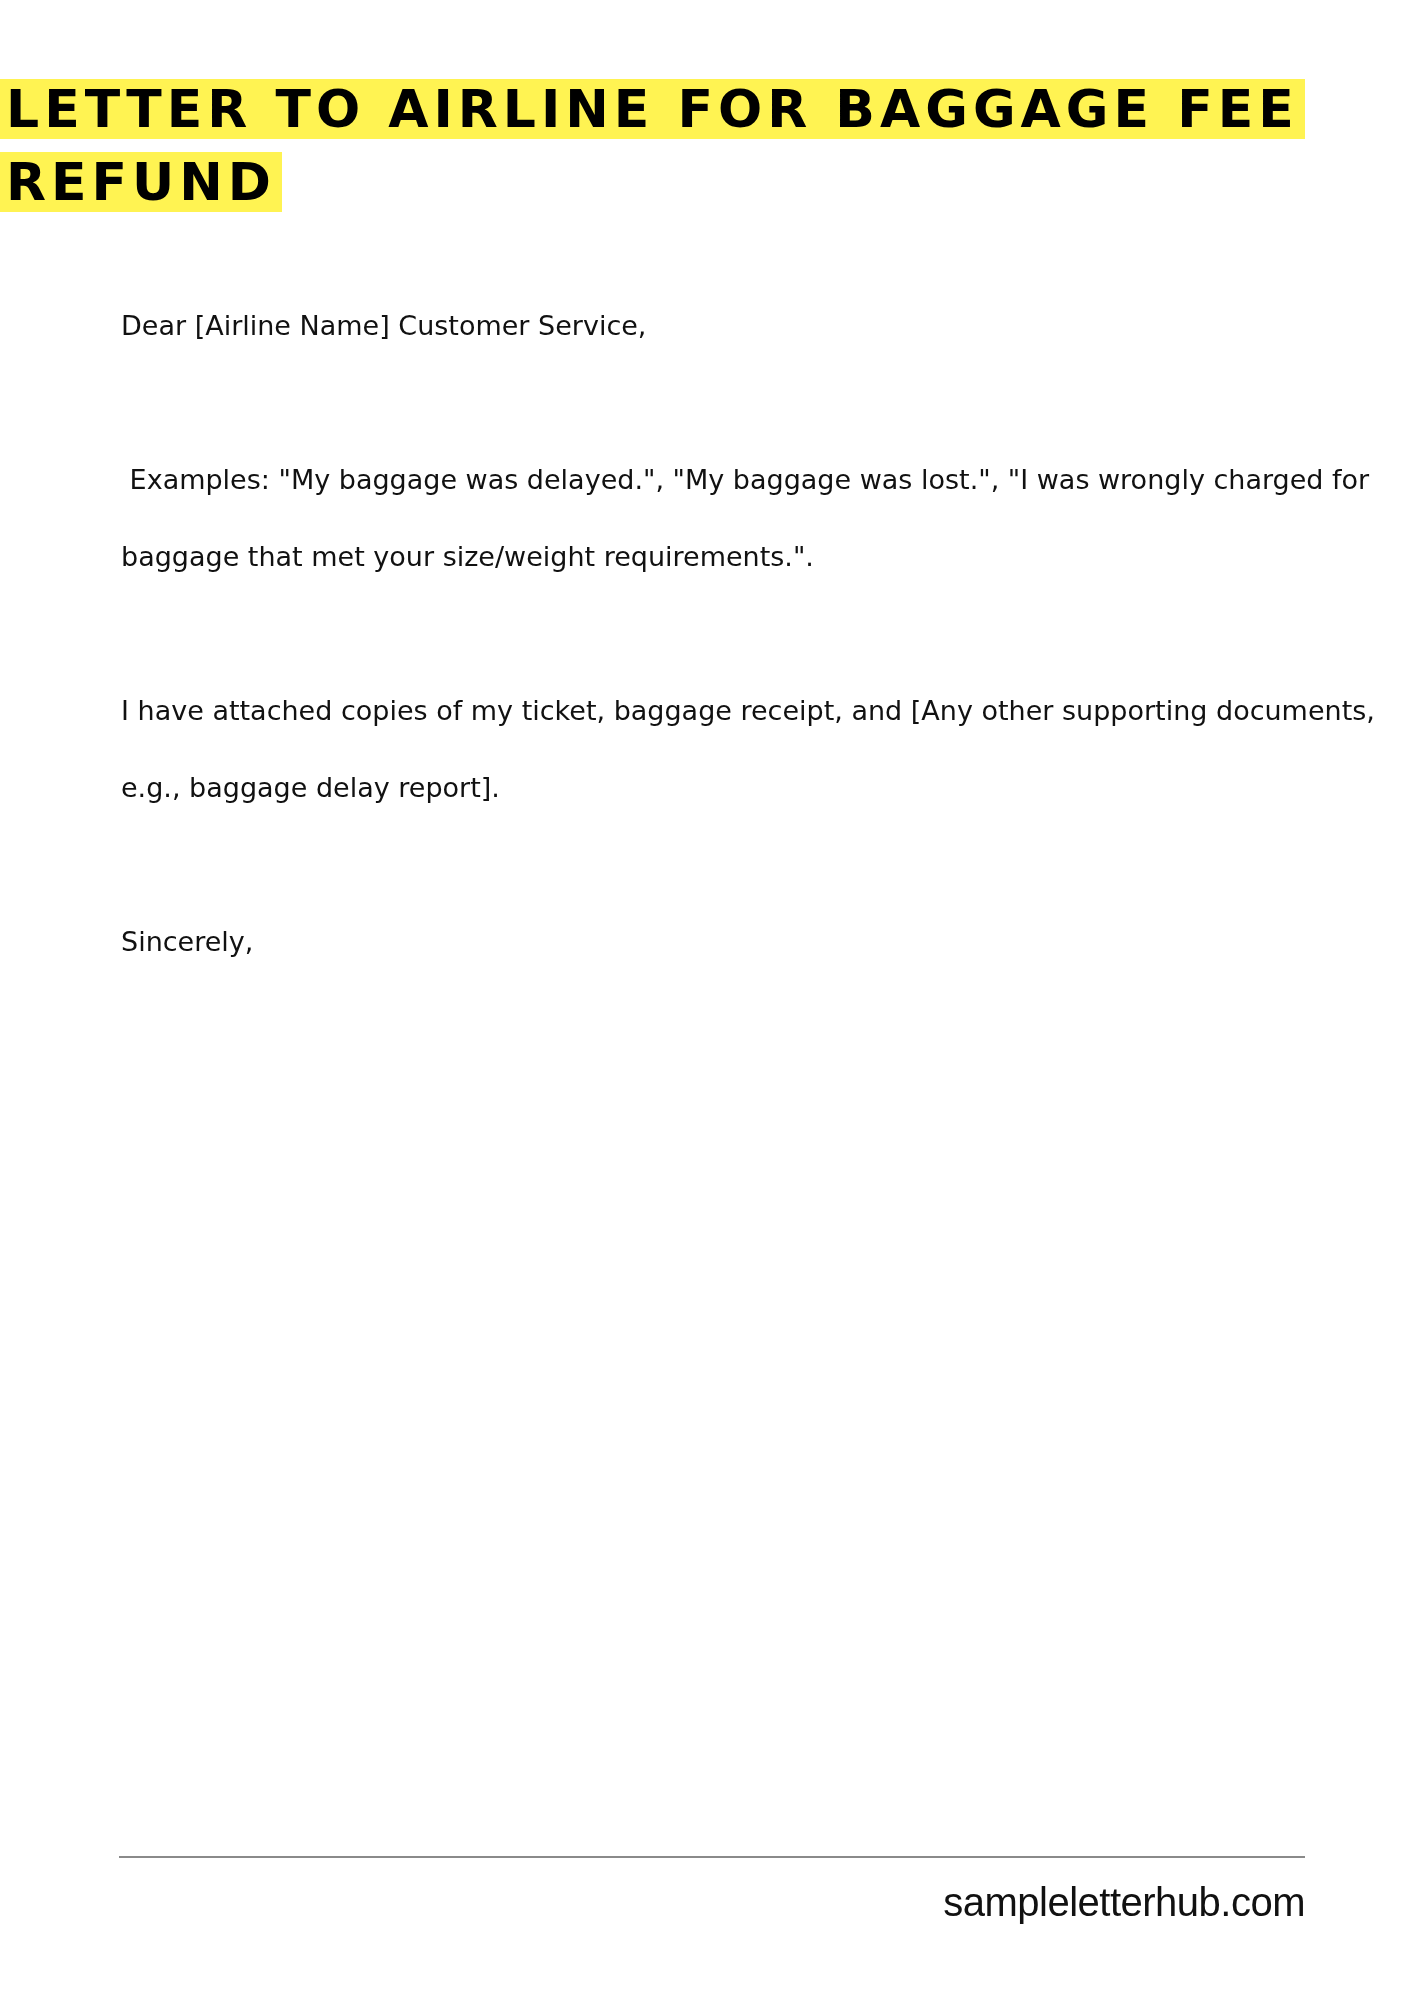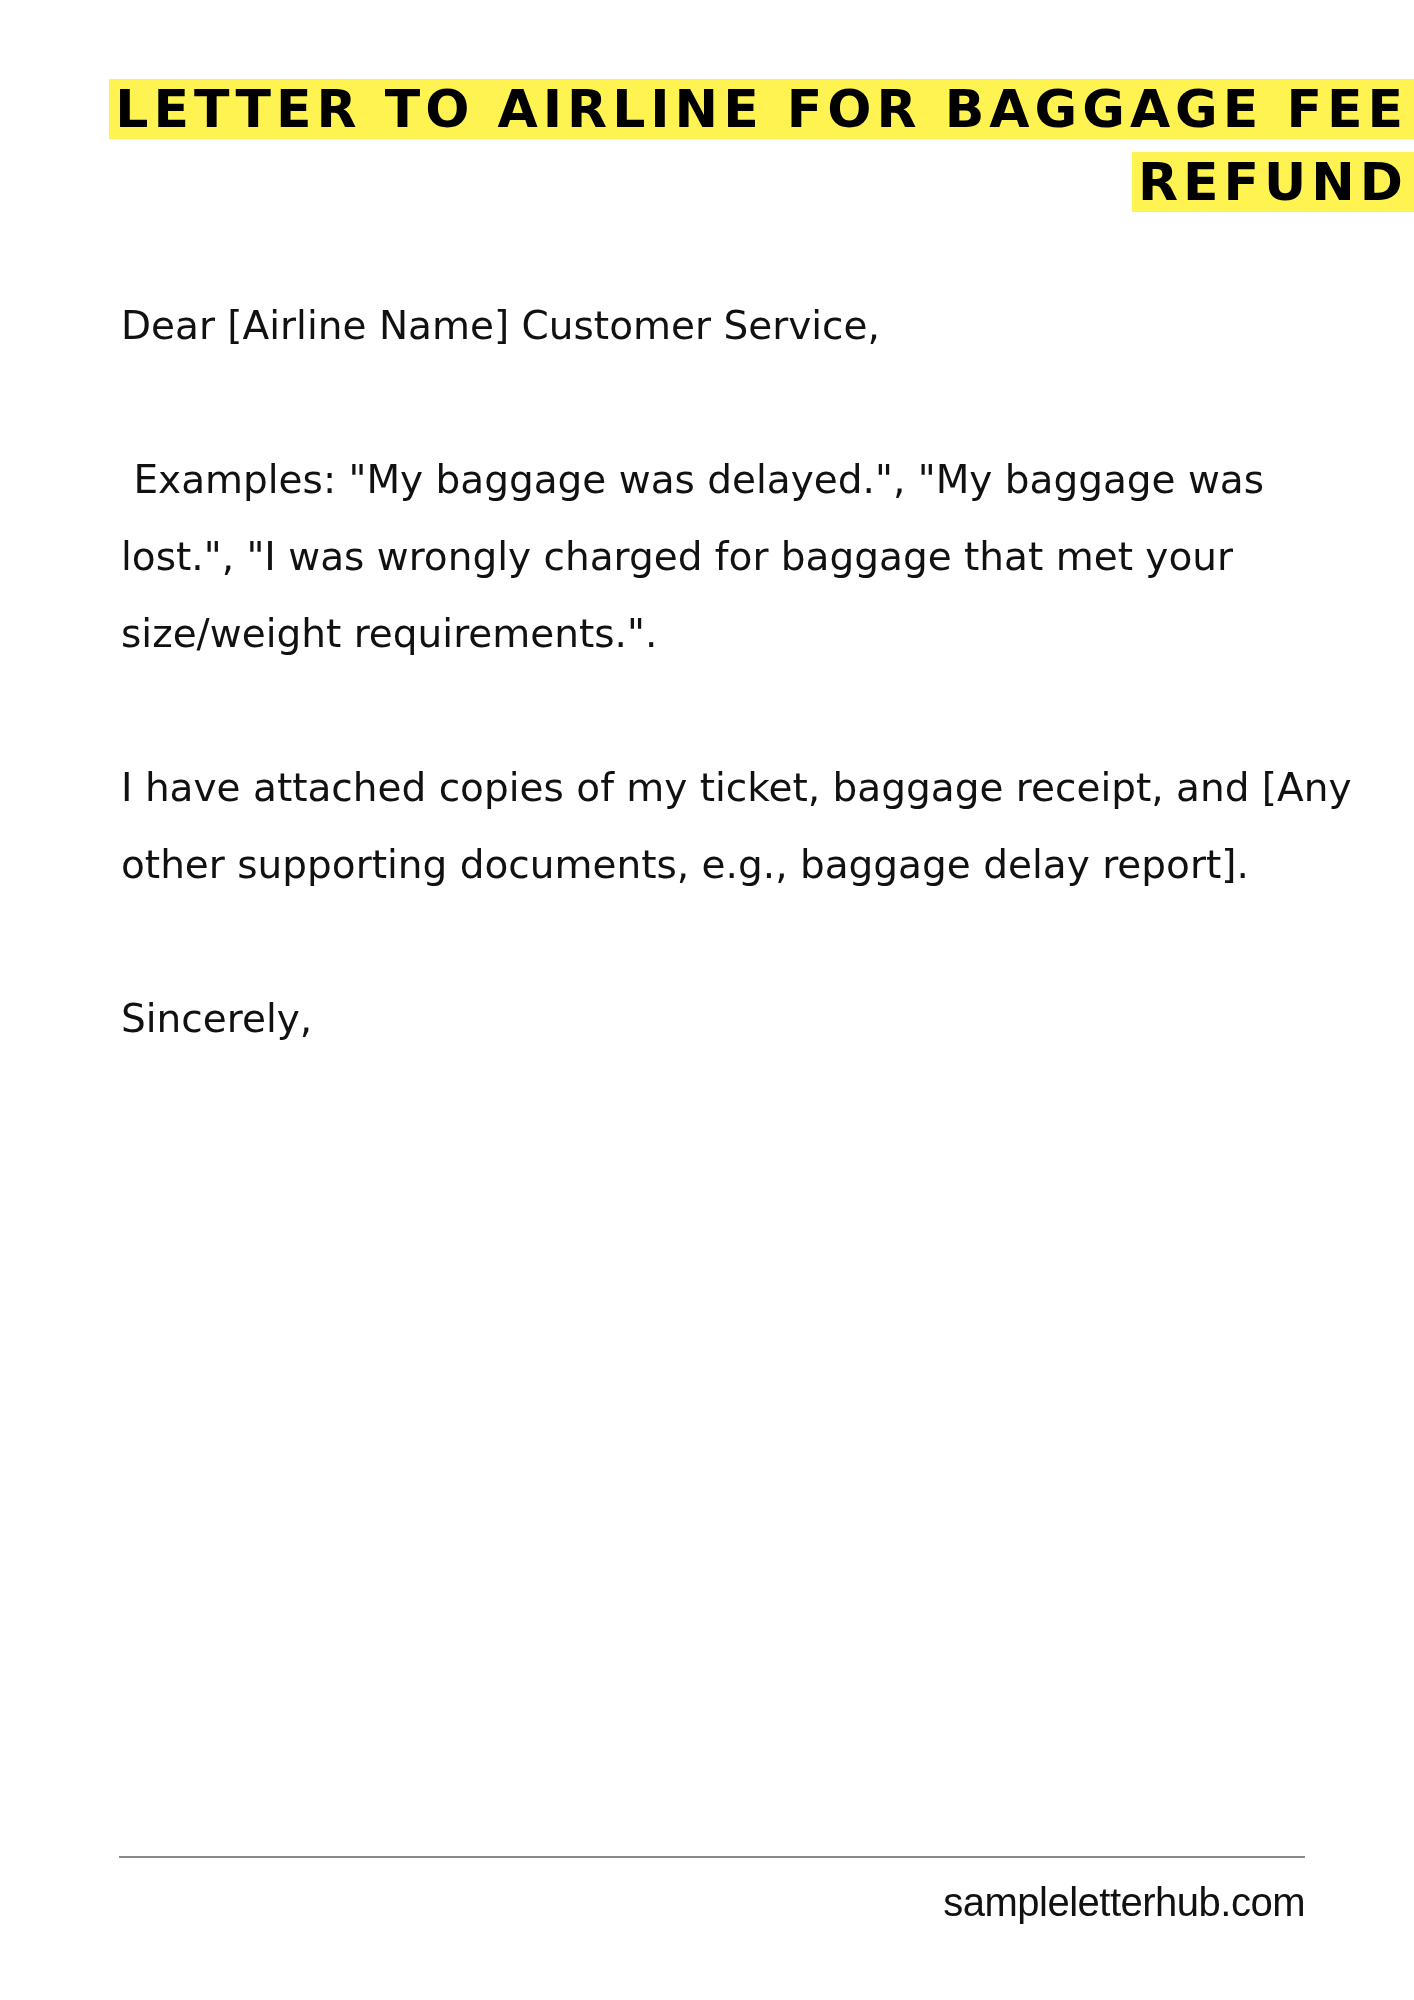--- a/index.html
+++ b/index.html
@@ -1,28 +1,28 @@
 <!DOCTYPE html>
 <html><head>
 <meta charset="utf-8">
 <style>
   html, body { margin: 0; padding: 0; background: #ffffff; }
   body { width: 1414px; height: 2000px; position: relative; overflow: hidden; }
   .title-line {
-    position: absolute; left: 0; width: 1414px; text-align: right;
+    position: absolute; left: 0; width: 1414px; text-align: left;
     font-family: "DejaVu Sans", sans-serif; font-weight: bold;
     font-size: 52px; letter-spacing: 5px; color: #000;
     line-height: 74px;
   }
   .title-line span { background: #FFF352; padding: 0 6px; }
   #t1 { top: 72px; }
   #t2 { top: 145px; }
   .body-text {
     position: absolute; left: 121px; top: 287px; width: 1260px;
-    font-family: "DejaVu Sans", sans-serif; font-size: 39px;
+    font-family: "DejaVu Sans", sans-serif; font-size: 27px;
     line-height: 77px; color: #111;
   }
   .body-text p { margin: 0 0 77px 0; white-space: pre-wrap; }
   .body-text p.closing { margin: 0; }
   .divider {
     position: absolute; left: 119px; top: 1856px; width: 1186px; height: 2px;
     background: #8a8a8a;
   }
   .footer {
     position: absolute; right: 109px; top: 1880px;

